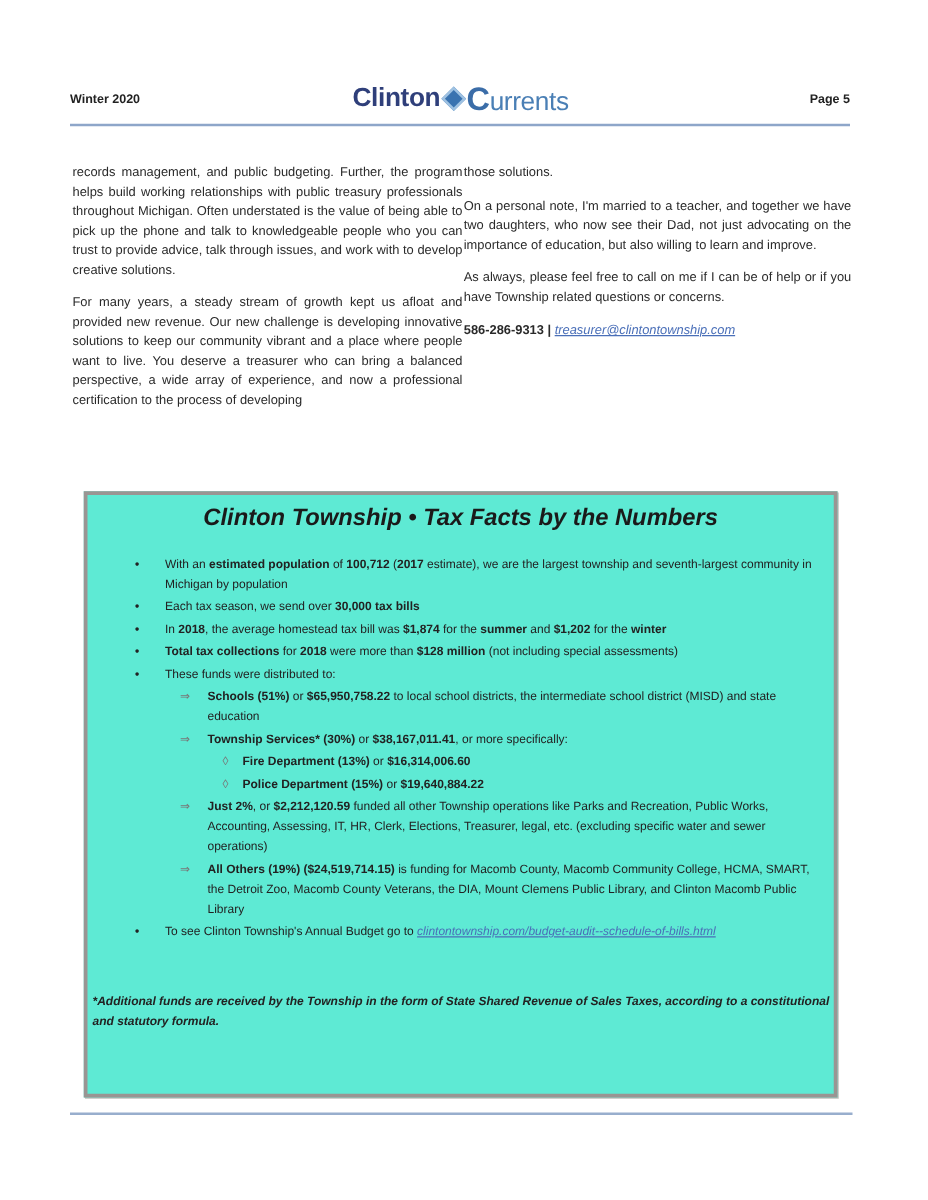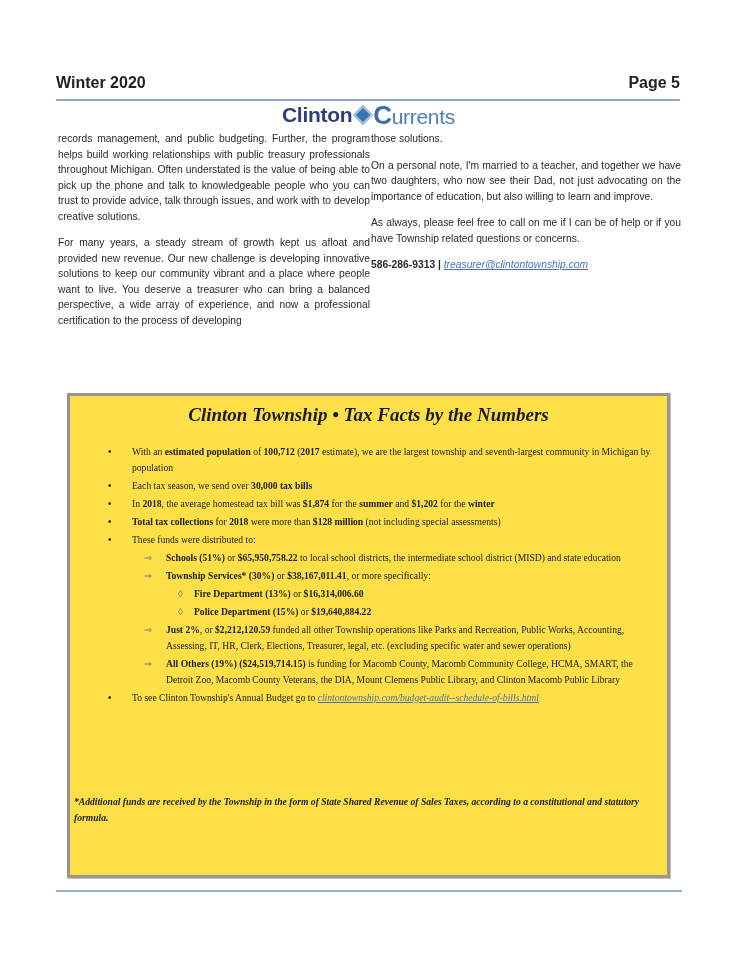--- a/index.html
+++ b/index.html
@@ -4,28 +4,28 @@
 <style>
   html, body { margin: 0; padding: 0; background: #ffffff; }
   body {
     width: 742px; height: 960px; position: relative; overflow: hidden;
     font-family: "Liberation Sans", sans-serif; color: #222;
   }
   .header {
     position: absolute; left: 56px; top: 62px; width: 624px; height: 38px;
   }
   .header .left, .header .right {
-    position: absolute; top: 12px; font-size: 16px; font-weight: bold; color: #222;
+    position: absolute; top: 12px; font-size: 10px; font-weight: bold; color: #222;
   }
   .header .left { left: 0; }
   .header .right { right: 0; }
   .logo {
     position: absolute; left: 226px; top: 2px; height: 30px;
     display: flex; align-items: center;
-    font-family: "Liberation Sans", sans-serif; font-size: 21px; letter-spacing: -0.3px; margin-top: 36px;
+    font-family: "Liberation Sans", sans-serif; font-size: 21px; letter-spacing: -0.3px;
   }
   .logo .clinton { color: #2f3f7a; font-weight: bold; }
   .logo .diamond {
     display: inline-block; width: 10px; height: 10px; margin: 0 3px 0 4px;
     background: #3a73b0; transform: rotate(45deg); border: 2px solid #9fc2e2;
   }
   .logo .currents { color: #4a7fb5; }
   .logo .currents .bigc { color: #3b6da8; font-size: 26px; font-weight: bold; }
   .header-rule {
     position: absolute; left: 56px; top: 99px; width: 624px; height: 2px; background: #8ea6c9;
@@ -35,23 +35,22 @@
     font-size: 10.3px; line-height: 15.5px; color: #2a2a2a; text-align: justify;
   }
   .col p { margin: 0 0 11px 0; }
   .col-left { left: 58px; }
   .col-right { left: 371px; width: 310px; }
   .sig-name { font-weight: bold; }
   .sig-line { margin: 0; }
   .link { color: #4a6fb8; text-decoration: underline; font-style: italic; }
   .taxbox {
     position: absolute; left: 67px; top: 393px; width: 603px; height: 485px;
-    background: #fde047; border: 3px solid #9a9593; box-sizing: border-box;
+    background: #5eead4; border: 3px solid #9a9593; box-sizing: border-box;
     box-shadow: 1px 1px 0 #c5c0bc;
-    font-family: Liberation Serif, serif;
   }
   .taxbox h2 {
     margin: 8px 0 0 0; text-align: center; font-size: 19px; font-style: italic;
     font-weight: bold; color: #1a1a1a;
   }
   .facts { position: absolute; left: 38px; top: 48px; width: 548px; font-size: 9.6px; line-height: 16px; color: #222; }
   .fact { position: relative; padding-left: 24px; margin: 0 0 2px 0; }
   .fact .bullet { position: absolute; left: 0; top: 0; font-weight: bold; }
   .sub { position: relative; padding-left: 58px; margin: 0 0 2px 0; }
   .sub .arrow { position: absolute; left: 36px; top: 0; color: #777; }

